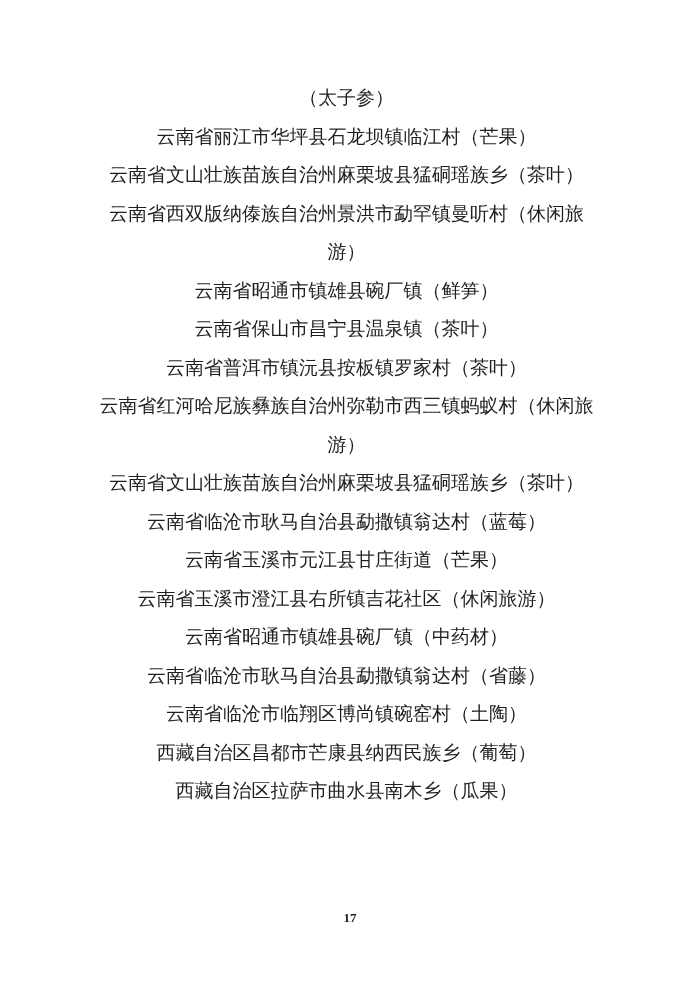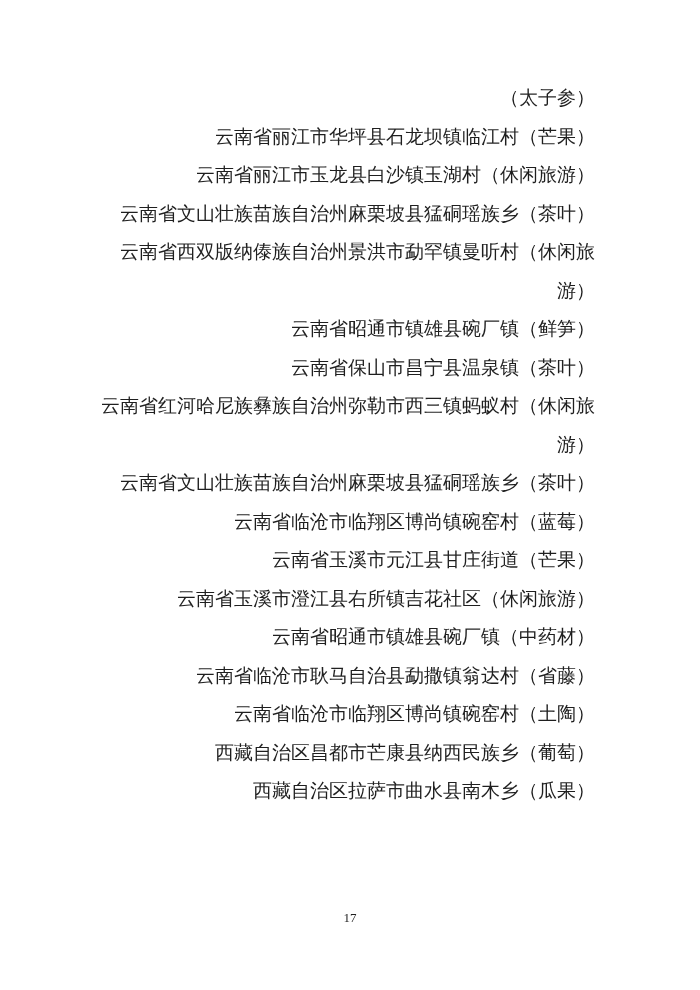--- a/index.html
+++ b/index.html
@@ -23,65 +23,66 @@
   }
   .entries {
     position: absolute;
     left: 98px;
     top: 79px;
     width: 497px;
     font-family: "Liberation Serif", "DejaVu Serif", serif;
     font-size: 19px;
     line-height: 38.5px;
     color: #1f1f1f;
-    text-align: right;
+    text-align: center;
     letter-spacing: 0;
   }
   .entries p {
     margin: 0;
     padding: 0;
   }
   .page-number {
     position: absolute;
     left: 0;
     top: 910px;
     width: 700px;
     text-align: center;
     font-family: "Liberation Serif", "DejaVu Serif", serif;
     font-size: 13px;
     color: #1f1f1f;
+    font-weight: bold;
   }
 </style>
 </head>
 <body>
 
 <div class="page">
   <div class="entries">
 
       <p>（太子参）</p>
 
 
       <p>云南省丽江市华坪县石龙坝镇临江村（芒果）</p>
 
-      <p>云南省丽江市玉龙县白沙镇玉湖村（休闲旅游）</p>
 
       <p>云南省文山壮族苗族自治州麻栗坡县猛硐瑶族乡（茶叶）</p>
 
       <p>云南省西双版纳傣族自治州景洪市勐罕镇曼听村（休闲旅游）</p>
 
       <p>云南省昭通市镇雄县碗厂镇（鲜笋）</p>
 
       <p>云南省保山市昌宁县温泉镇（茶叶）</p>
 
+      <p>云南省普洱市镇沅县按板镇罗家村（茶叶）</p>
 
       <p>云南省红河哈尼族彝族自治州弥勒市西三镇蚂蚁村（休闲旅游）</p>
 
       <p>云南省文山壮族苗族自治州麻栗坡县猛硐瑶族乡（茶叶）</p>
 
-      <p>云南省临沧市临翔区博尚镇碗窑村（蓝莓）</p>
+      <p>云南省临沧市耿马自治县勐撒镇翁达村（蓝莓）</p>
 
       <p>云南省玉溪市元江县甘庄街道（芒果）</p>
 
       <p>云南省玉溪市澄江县右所镇吉花社区（休闲旅游）</p>
 
       <p>云南省昭通市镇雄县碗厂镇（中药材）</p>
 
       <p>云南省临沧市耿马自治县勐撒镇翁达村（省藤）</p>
 
       <p>云南省临沧市临翔区博尚镇碗窑村（土陶）</p>

